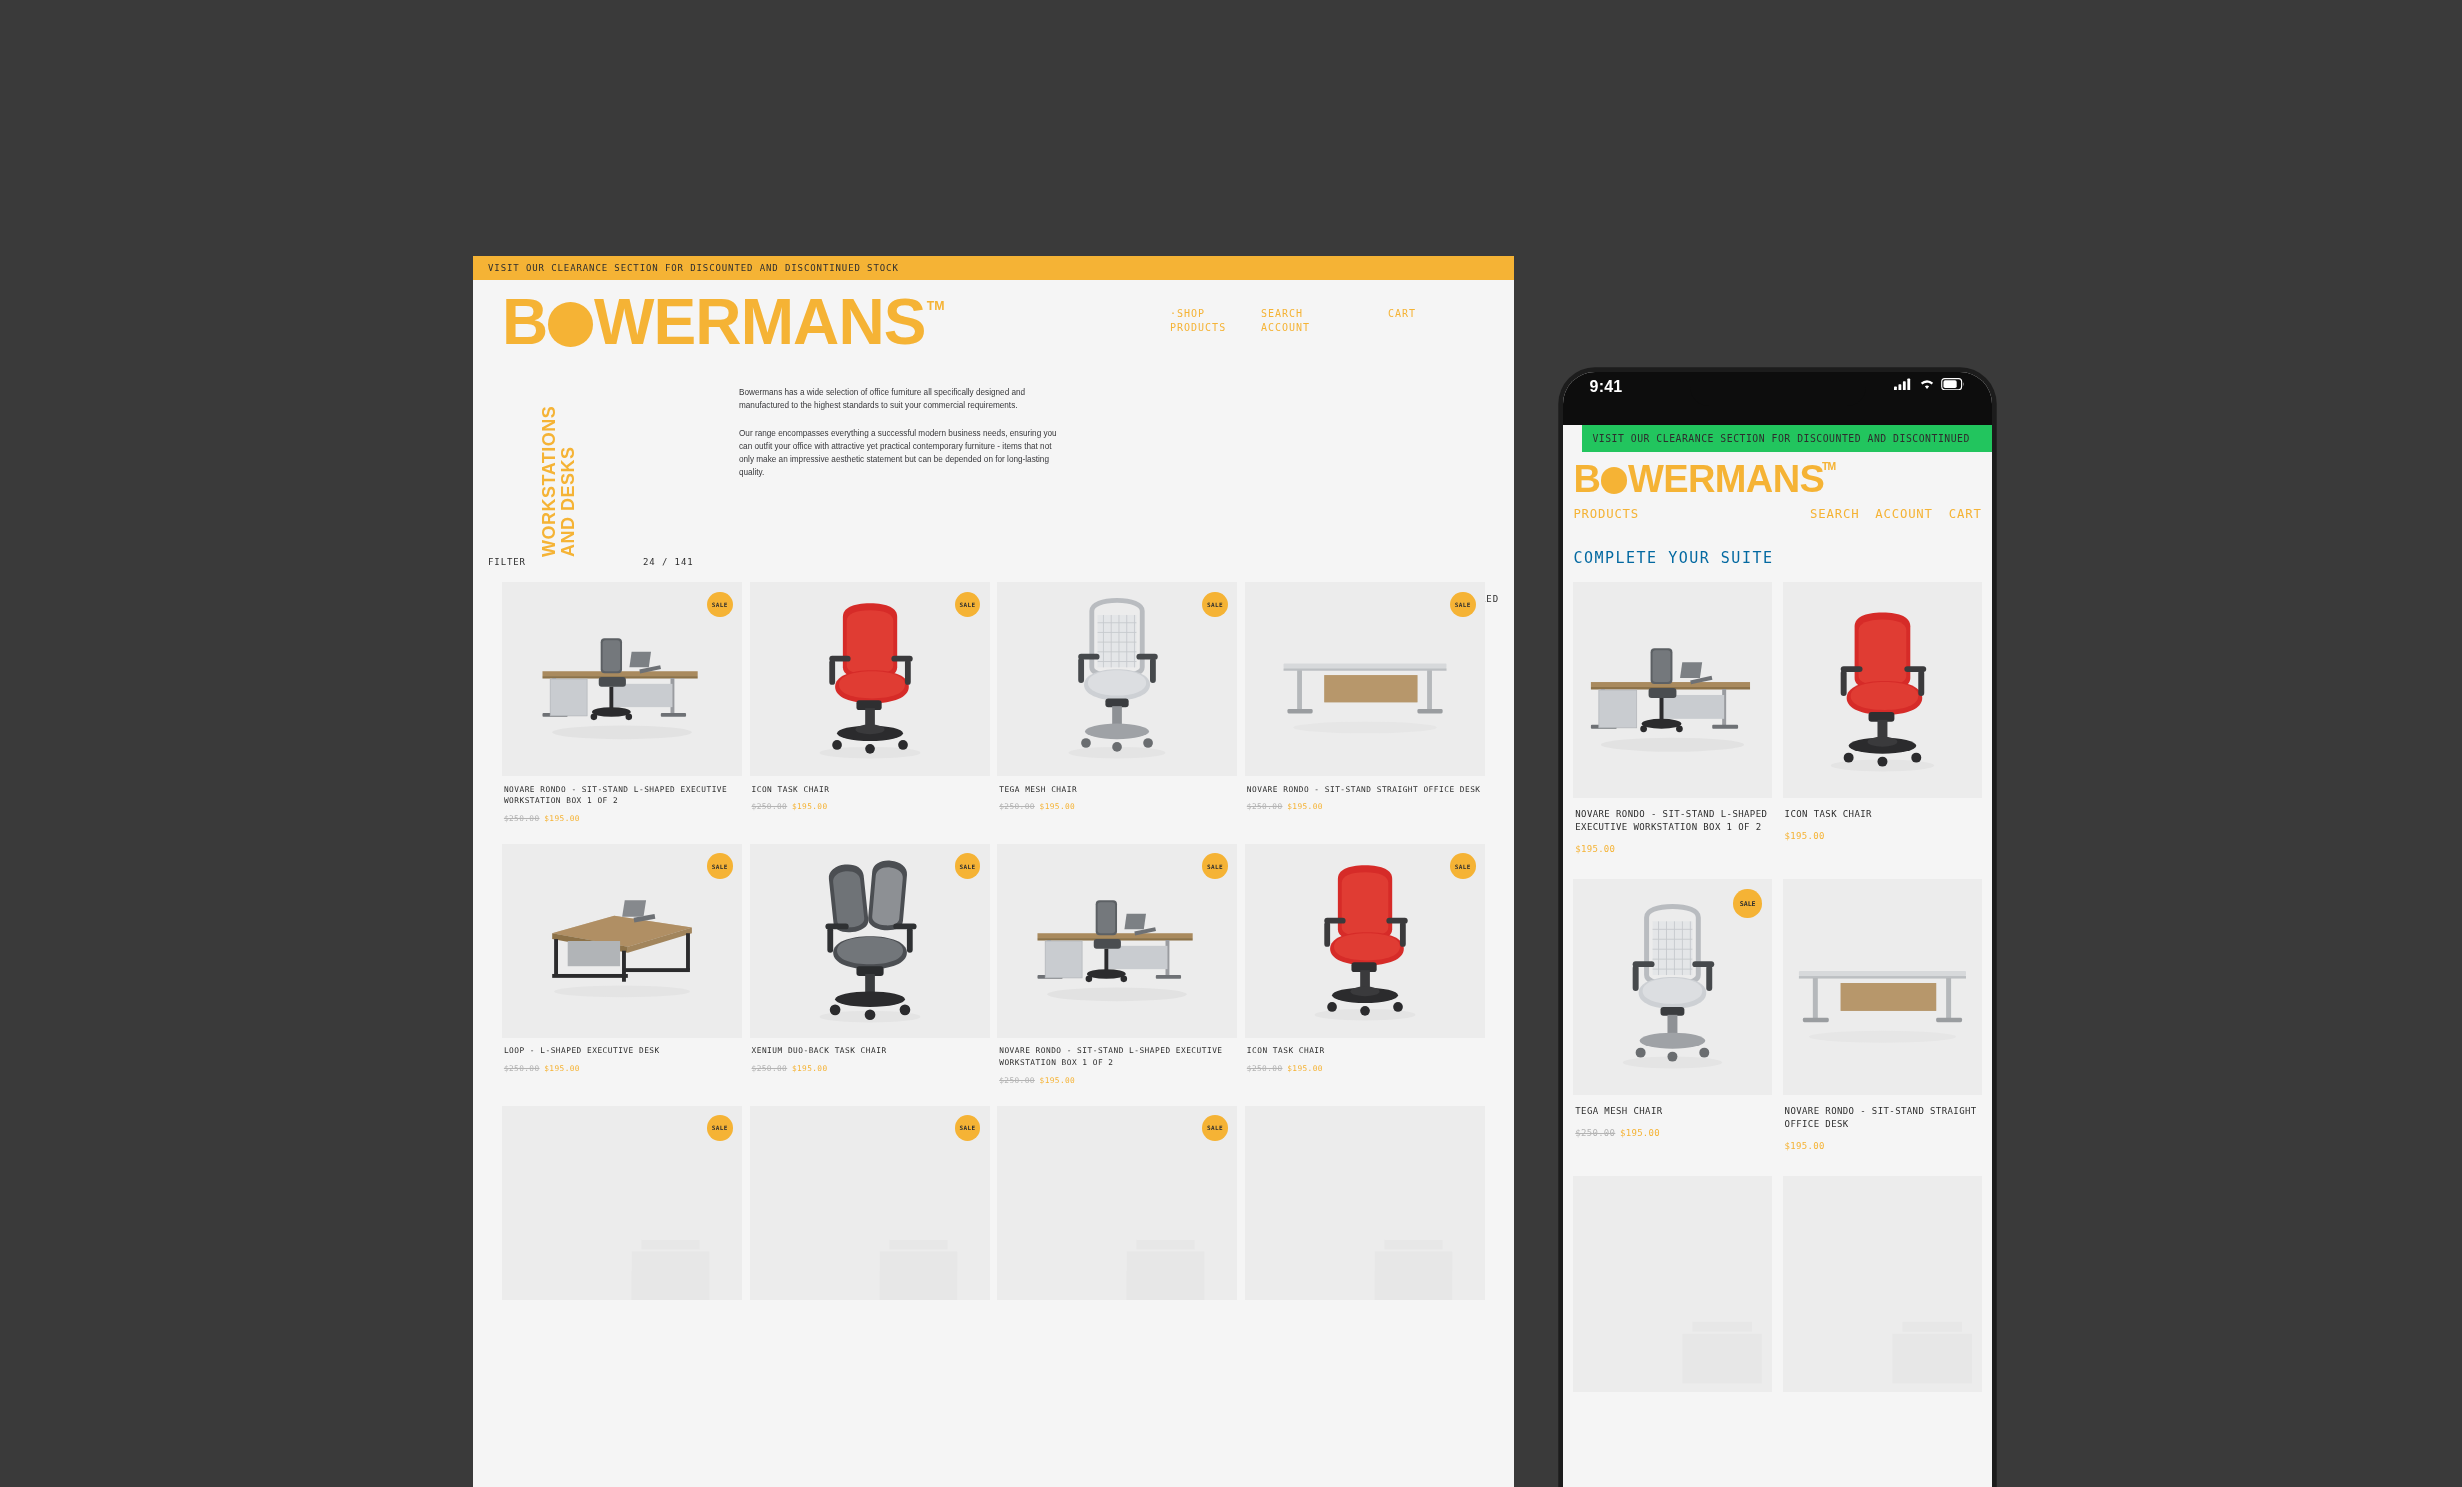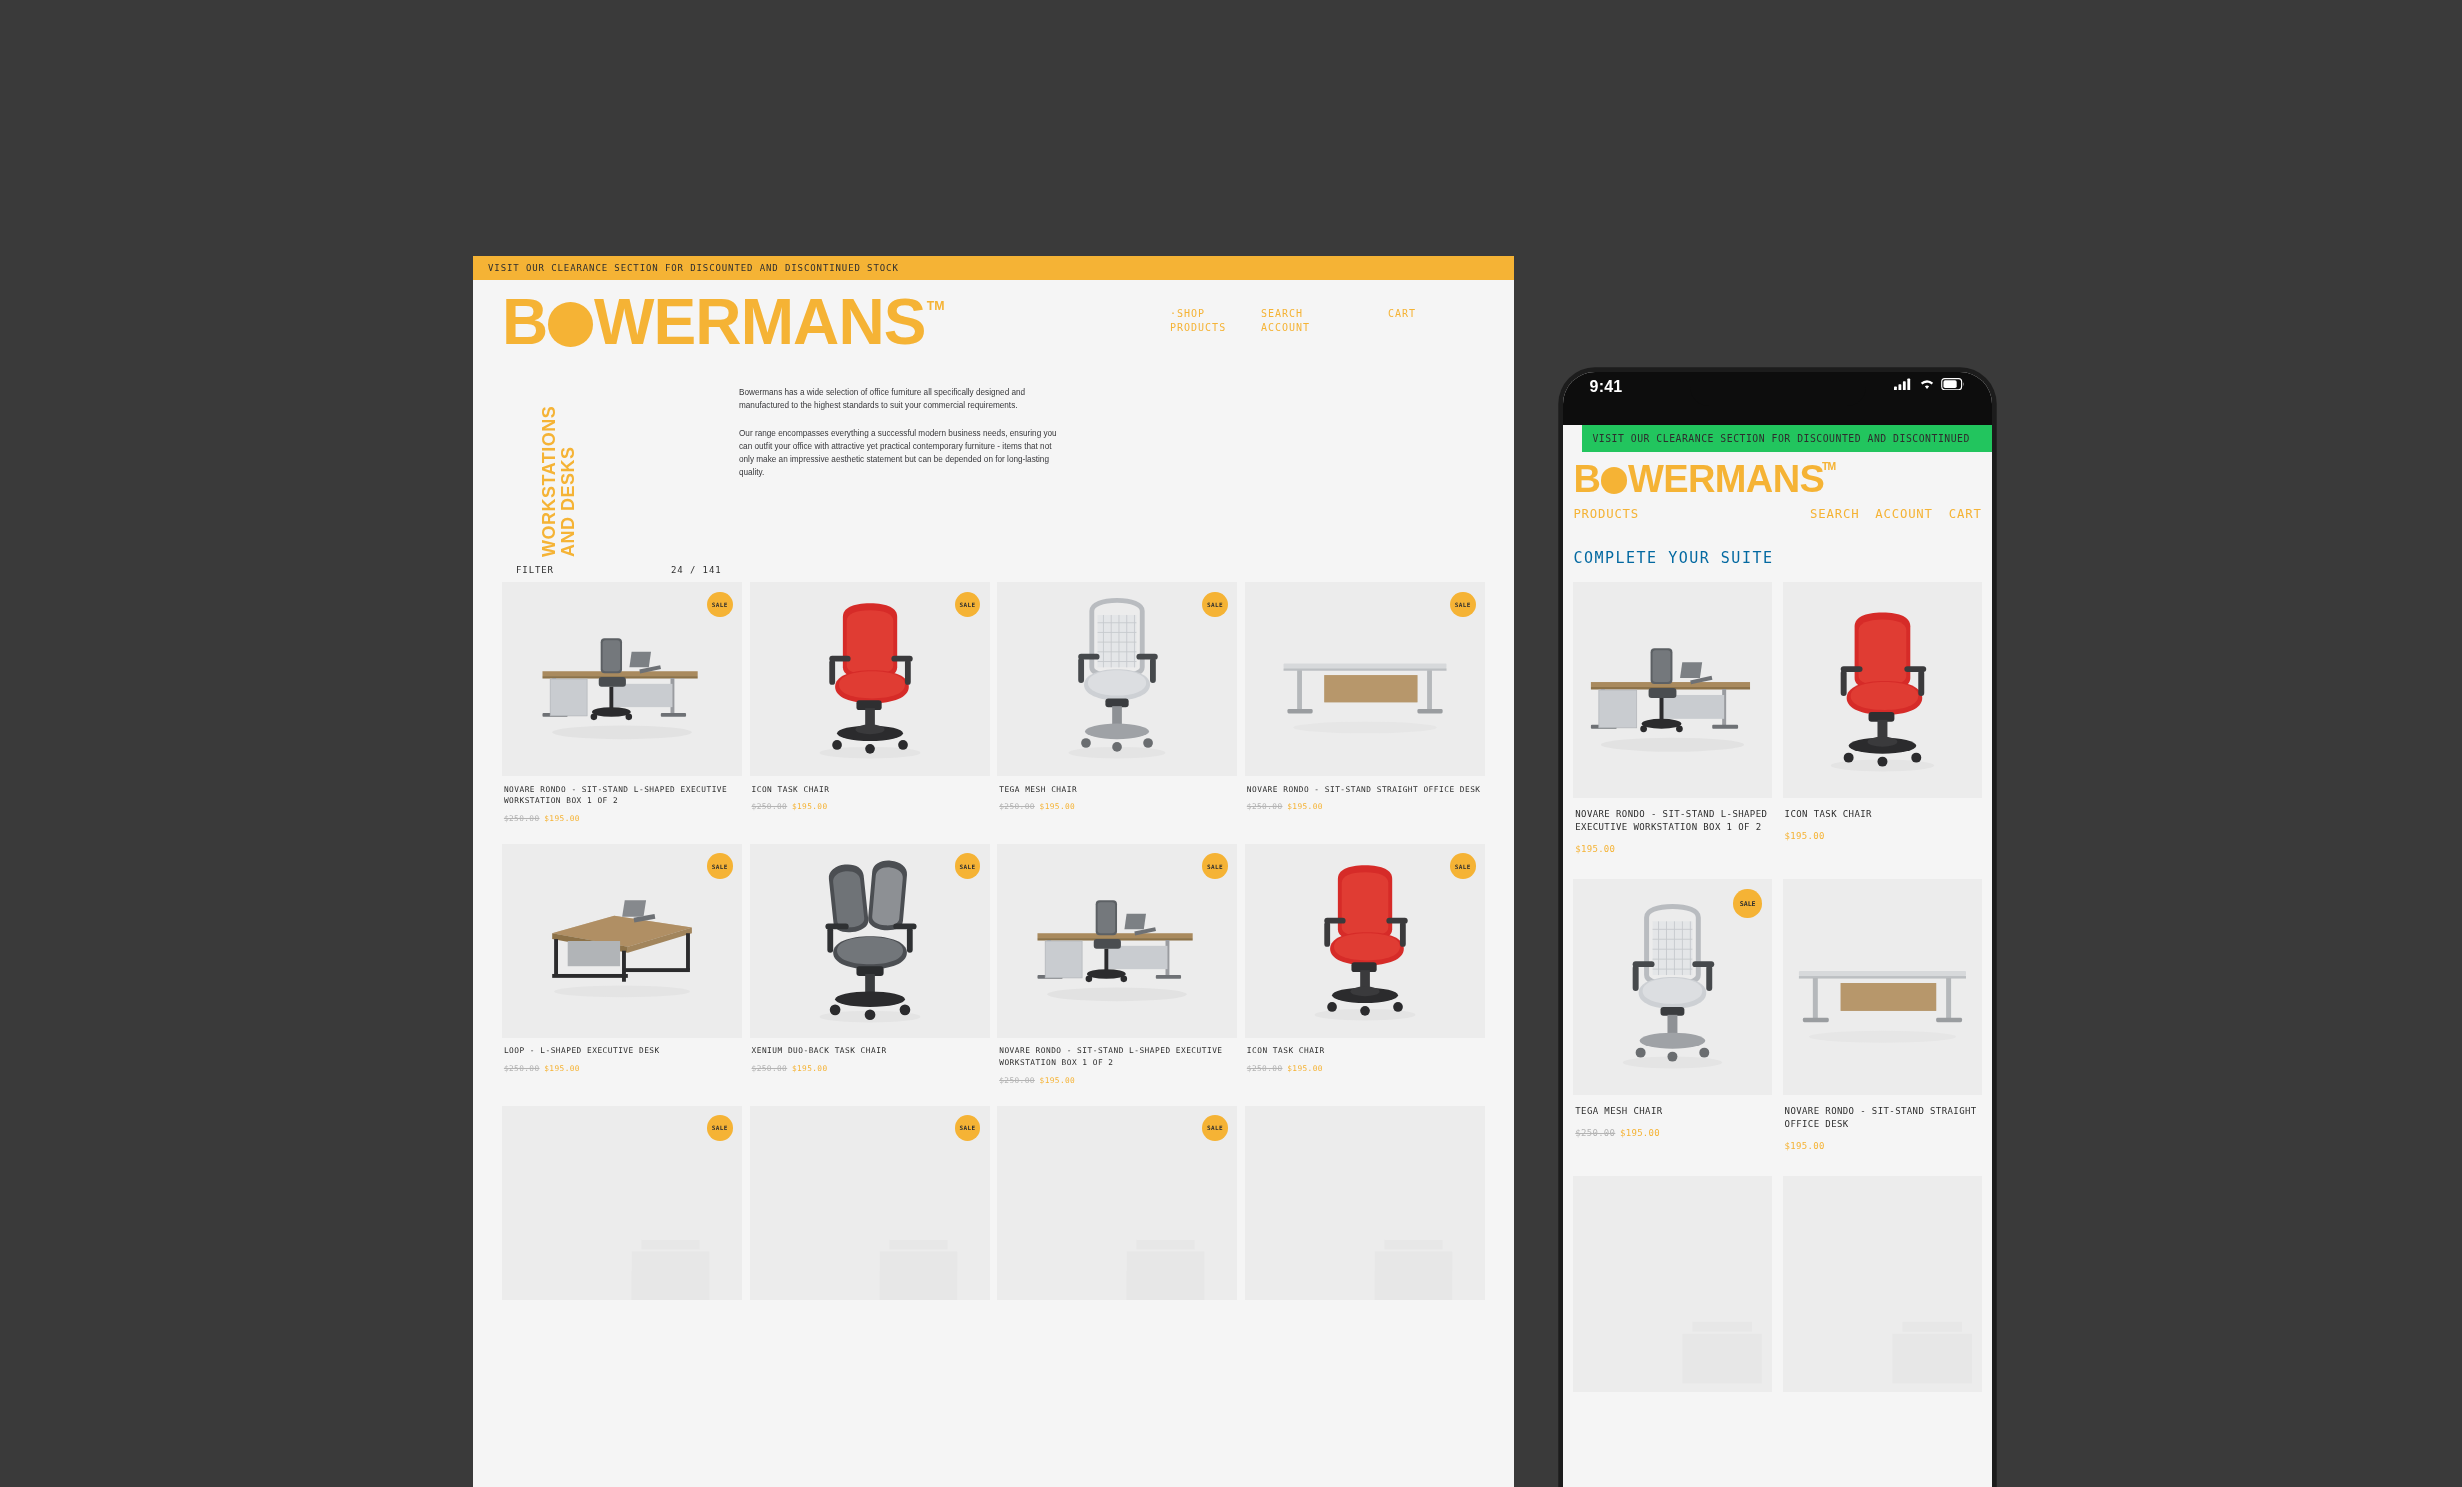--- a/index.html
+++ b/index.html
@@ -115,22 +115,22 @@
   .intro-copy p {
     font-family: "Liberation Sans", sans-serif;
     font-size: 8.2px;
     line-height: 1.62;
     color: #37373a;
   }
   .intro-copy p + p { margin-top: 14px; }
 
   .toolbar {
     display: flex;
-    align-items: center;
-    padding: 0 43px;
+    align-items: flex-start;
+    padding: 0 15px;
     height: 25px;
     font-family: "DejaVu Sans Mono", monospace;
     font-size: 9px;
     letter-spacing: 0.9px;
     color: #2e2e2e;
   }
   .tb-filter { width: 155px; cursor: pointer; }
   .tb-count  { flex: 1; }
   .tb-sort   { cursor: pointer; white-space: nowrap; margin-top: 37px; }
 

